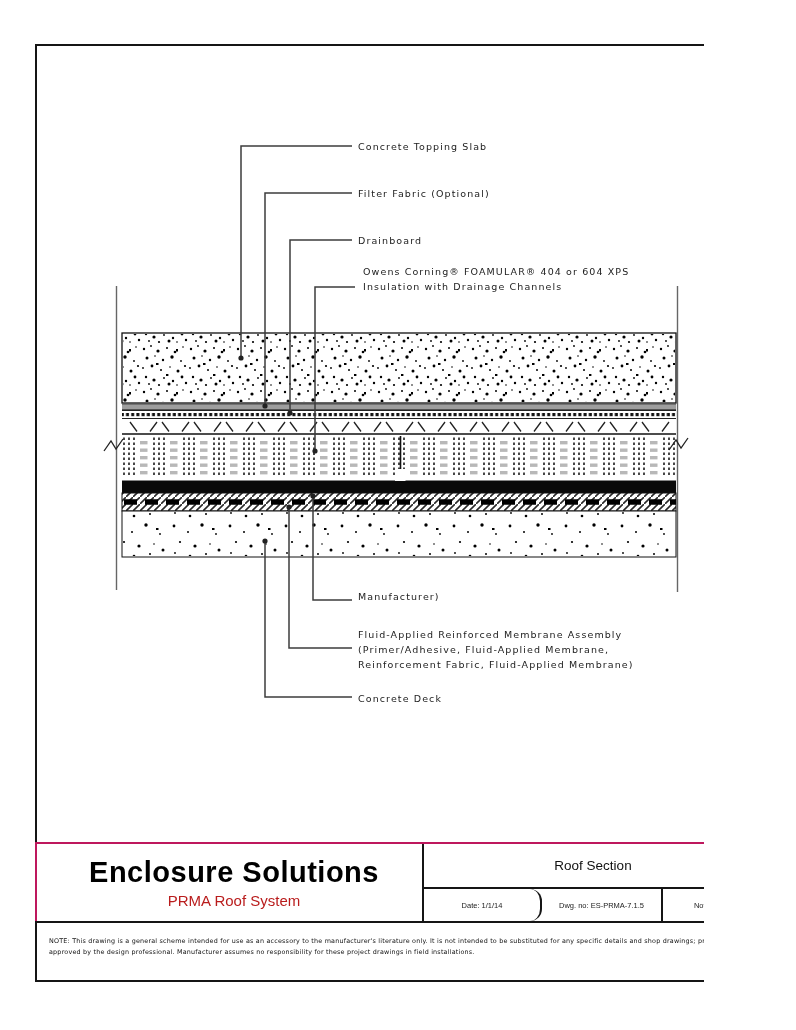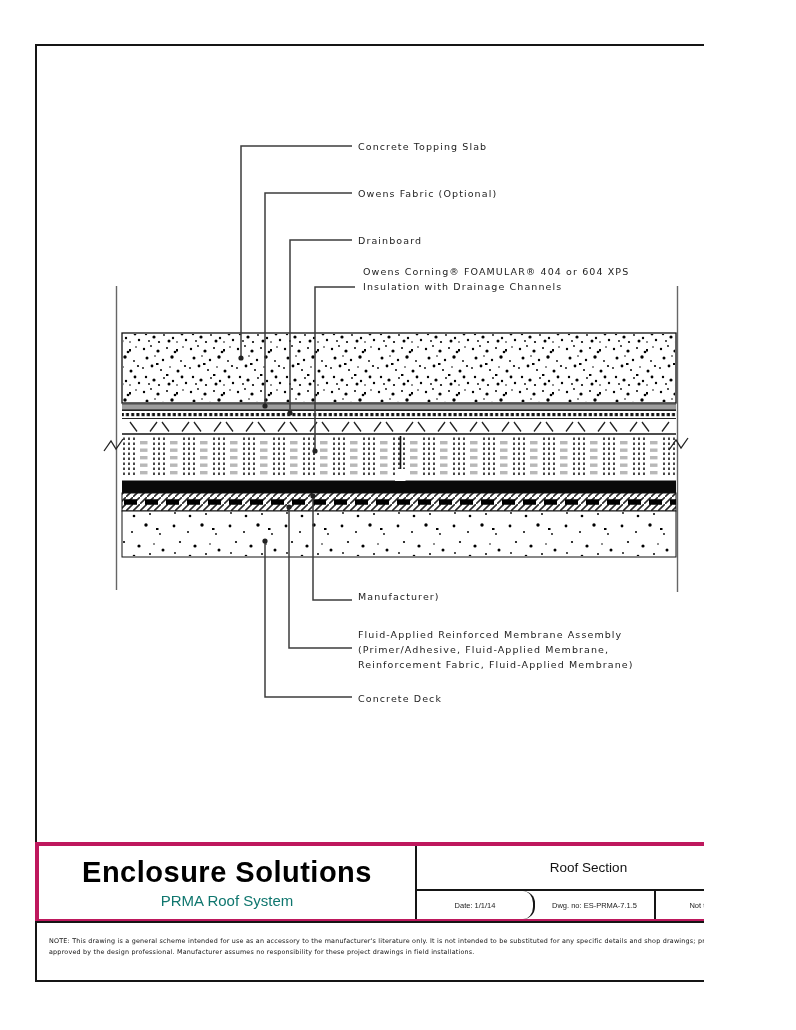--- a/index.html
+++ b/index.html
@@ -5,25 +5,25 @@
   html,body{margin:0;padding:0;background:#fff;}
   .page{position:relative;width:704px;height:1030px;background:#fff;overflow:hidden;
         font-family:"DejaVu Sans",sans-serif;color:#1a1a1a;}
   .sheet-border{position:absolute;left:35px;top:44px;width:729px;height:938px;
         border:2px solid #151515;box-sizing:border-box;}
   .drawing-svg{position:absolute;left:0;top:0;}
   .co{position:absolute;font-size:9.5px;letter-spacing:1.1px;color:#222;white-space:nowrap;}
   .co div{height:15px;line-height:15px;}
   
   .tb{position:absolute;left:35px;top:842px;width:729px;height:81px;box-sizing:border-box;
-      border:4px solid #be185d;display:flex;font-family:"Liberation Sans",sans-serif;background:#fff;}
+      border:2px solid #be185d;display:flex;font-family:"Liberation Sans",sans-serif;background:#fff;padding-left:9px;}
   .tb-left{width:376px;border-right:2px solid #151515;display:flex;flex-direction:column;
       align-items:center;justify-content:center;}
   .company{font-size:29px;font-weight:700;letter-spacing:.5px;color:#000;}
-  .system{font-size:15px;margin-top:3px;color:#0f766e;}
+  .system{font-size:15px;margin-top:3px;color:#b91c1c;}
   .tb-right{flex:1;display:flex;flex-direction:column;text-align:center;}
   .tb-title{height:43px;border-bottom:2px solid #151515;display:flex;align-items:center;
       justify-content:center;font-size:13.5px;color:#111;}
   .tb-cells{flex:1;display:flex;}
   .tb-cell{display:flex;align-items:center;justify-content:center;font-size:7.5px;color:#222;}
   .tb-cell.c1{width:116px;border-right:2px solid #151515;border-radius:12px;}
   .tb-cell.c2{width:119px;border-right:2px solid #151515;}
   .tb-cell.c3{flex:1;}
   
   .note{position:absolute;left:35px;top:921px;width:729px;height:61px;box-sizing:border-box;
@@ -189,21 +189,21 @@
       <circle cx="313" cy="496" r="2.6"></circle>
       <circle cx="289" cy="507" r="2.6"></circle>
       <circle cx="265" cy="541" r="2.6"></circle>
     </g>
   </svg>
 
   <div class="co" style="left:358px;top:139px">
     <div>Concrete Topping Slab</div>
   </div>
   <div class="co" style="left:358px;top:186px">
-    <div>Owens Fabric (Optional)</div>
+    <div>Filter Fabric (Optional)</div>
   </div>
   <div class="co" style="left:358px;top:233px">
     <div>Drainboard</div>
   </div>
   <div class="co" style="left:363px;top:264px">
     <div>Owens Corning® FOAMULAR® 404 or 604 XPS</div>
     <div>Insulation with Drainage Channels</div>
   </div>
   <div class="co" style="left:358px;top:589px">
     <div>Manufacturer)</div>

